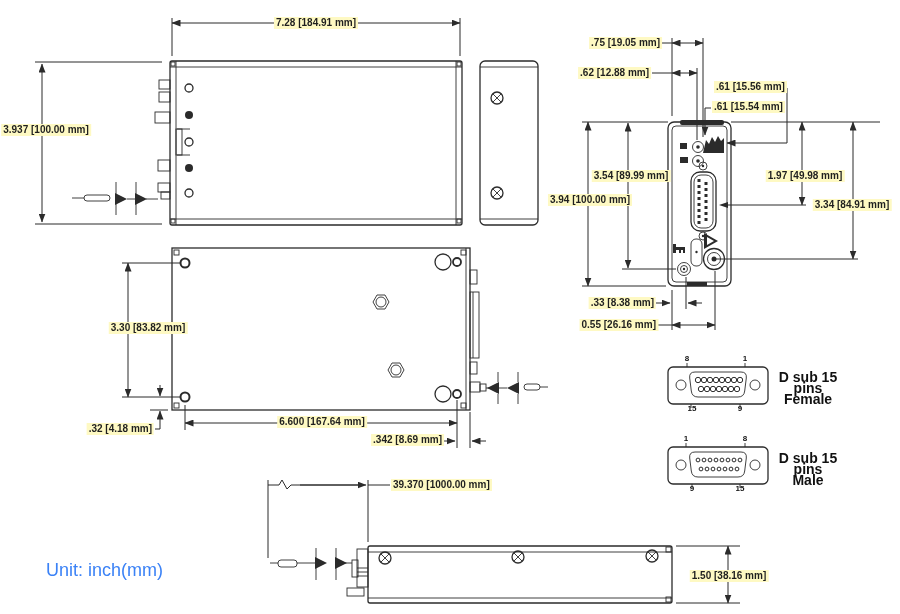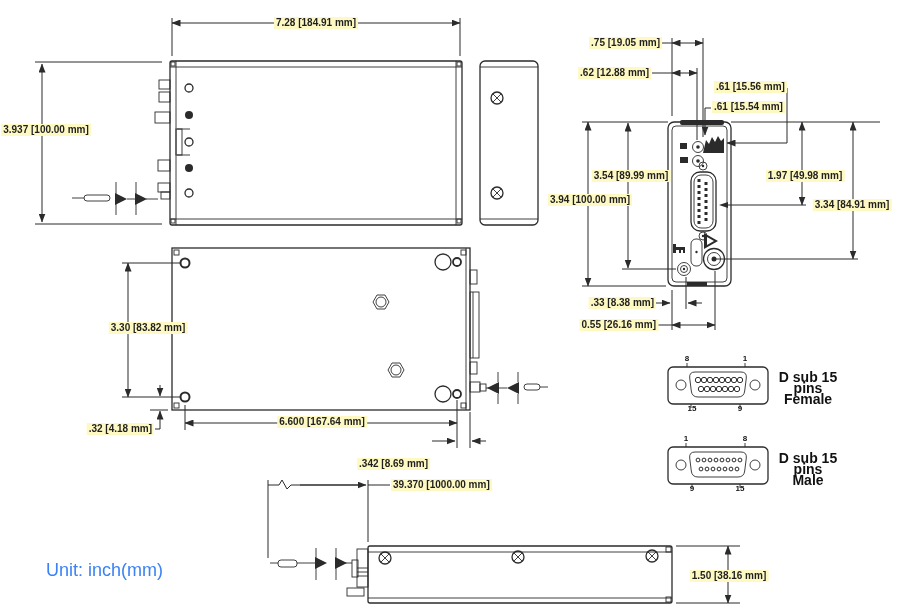--- a/index.html
+++ b/index.html
@@ -349,21 +349,21 @@
     <path class="tn" d="M686,443 V447 M745,443 V447 M692,484 V488 M740,484 V488"></path>
   </g>
 </svg>
 
   <div class="dl dc" style="left:316px;top:17px;">7.28 [184.91 mm]</div>
   <div class="dl dc" style="left:46px;top:124px;">3.937 [100.00 mm]</div>
 
   <div class="dl dc" style="left:148px;top:322px;">3.30 [83.82 mm]</div>
   <div class="dl dr" style="left:154px;top:423px;">.32 [4.18 mm]</div>
   <div class="dl dc" style="left:322px;top:416px;">6.600 [167.64 mm]</div>
-  <div class="dl dr" style="left:430px;top:434px;margin-top:24px;">.342 [8.69 mm]</div>
+  <div class="dl dr" style="left:444px;top:434px;">.342 [8.69 mm]</div>
 
   <div class="dl dr" style="left:646px;top:37px;margin-left:16px;">.75 [19.05 mm]</div>
   <div class="dl dr" style="left:651px;top:67px;">.62 [12.88 mm]</div>
   <div class="dl" style="left:714px;top:81px;">.61 [15.56 mm]</div>
   <div class="dl" style="left:712px;top:101px;">.61 [15.54 mm]</div>
   <div class="dl dc" style="left:631px;top:170px;text-align:right;">3.54 [89.99 mm]</div>
   <div class="dl dc" style="left:590px;top:194px;">3.94 [100.00 mm]</div>
   <div class="dl dc" style="left:805px;top:170px;">1.97 [49.98 mm]</div>
   <div class="dl dc" style="left:852px;top:199px;">3.34 [84.91 mm]</div>
   <div class="dl dr" style="left:656px;top:297px;">.33 [8.38 mm]</div>

